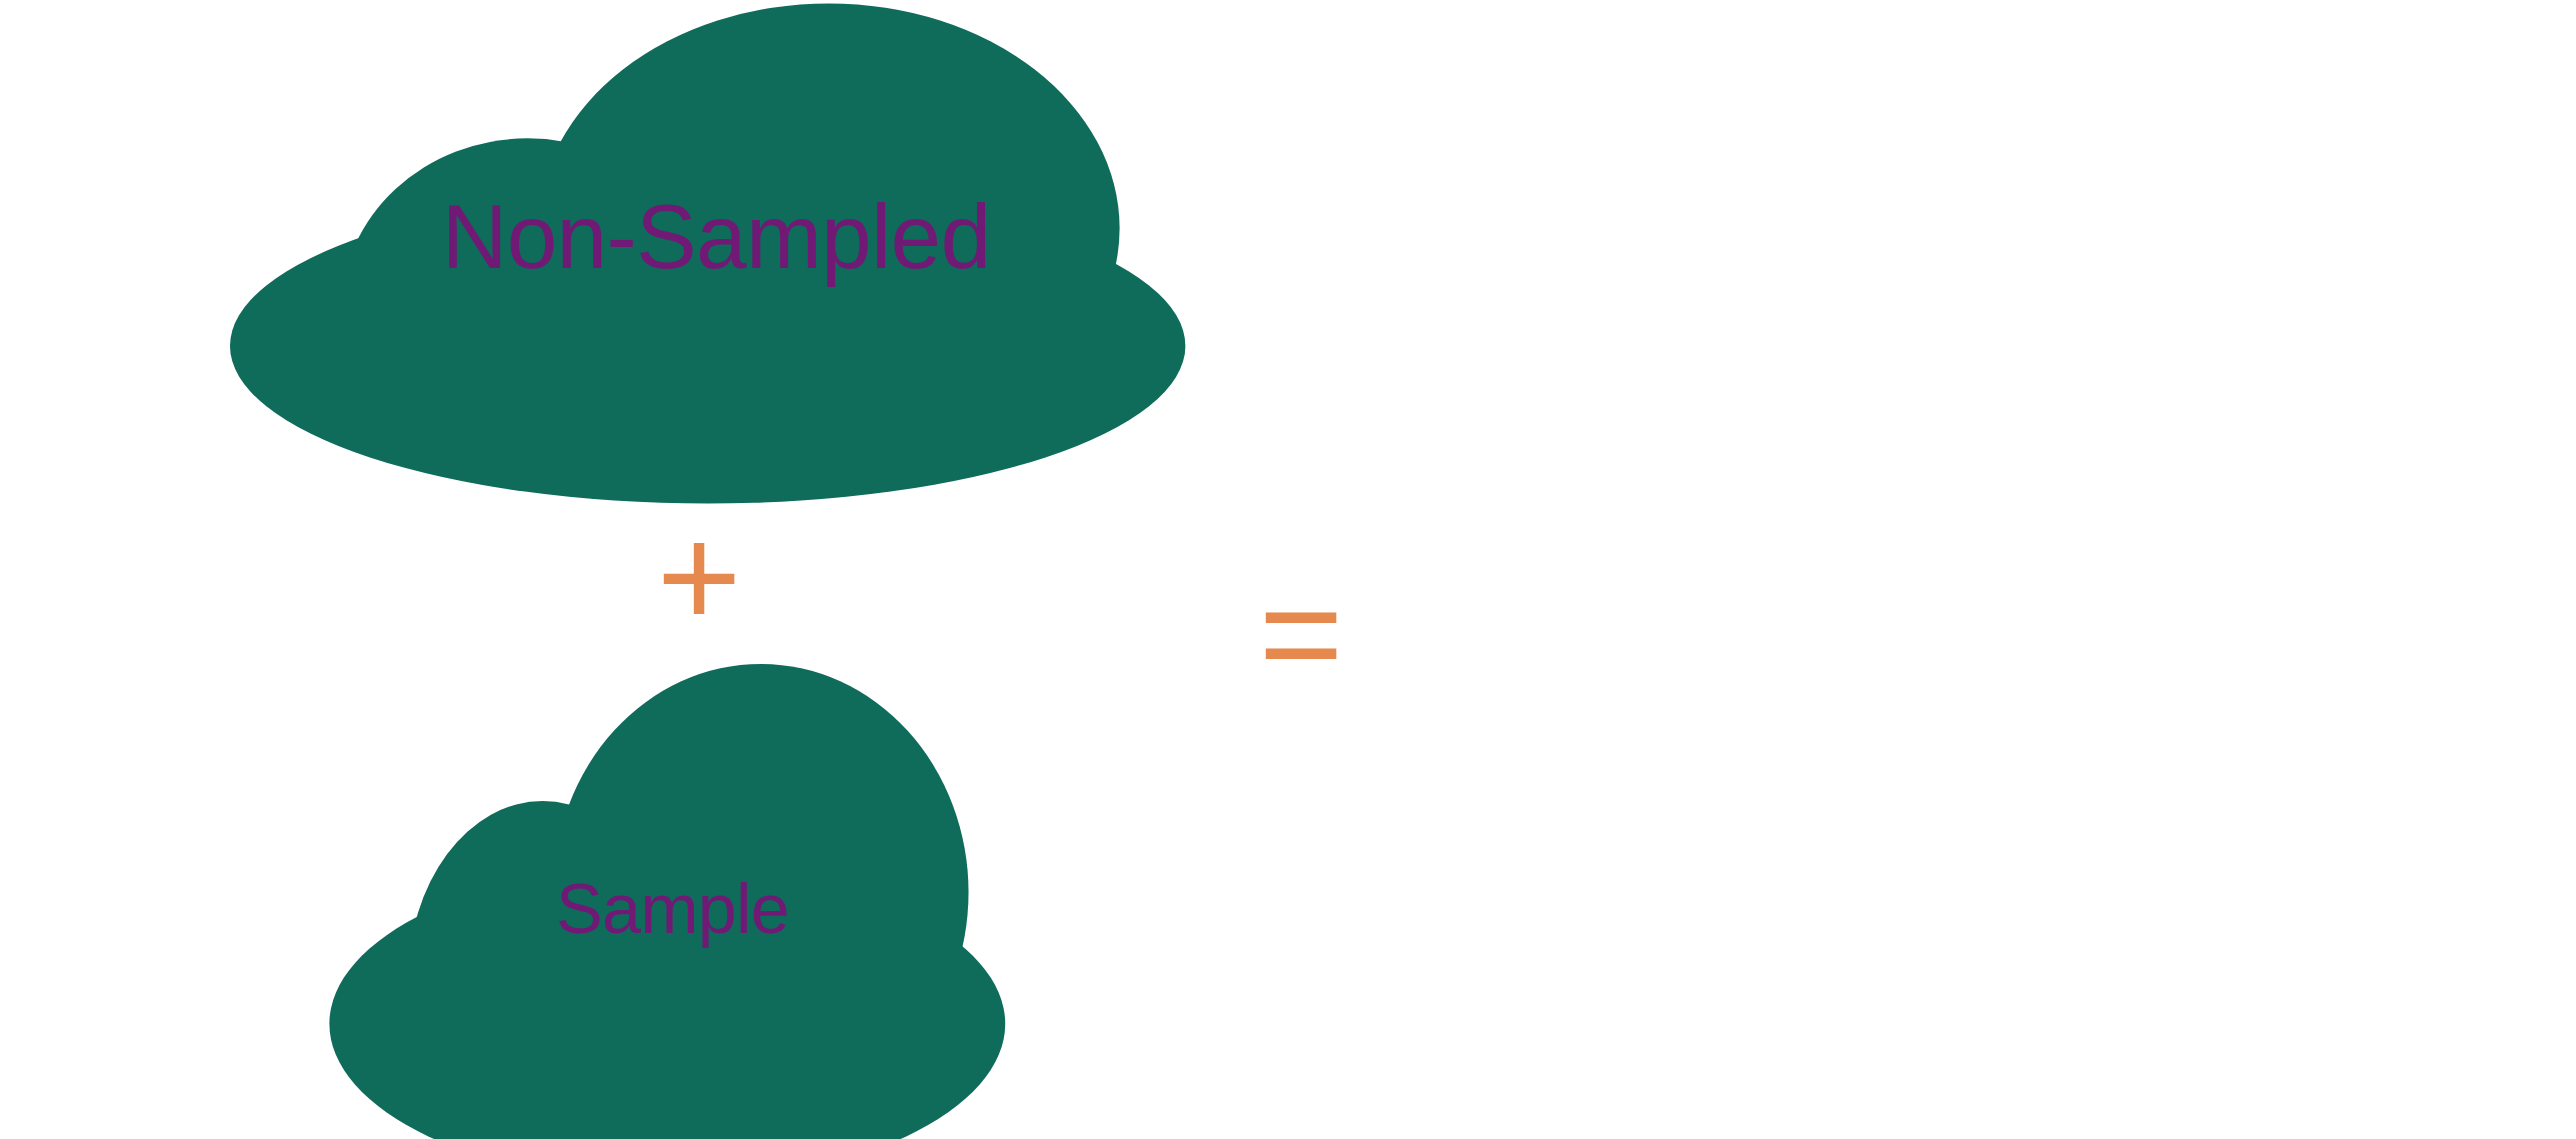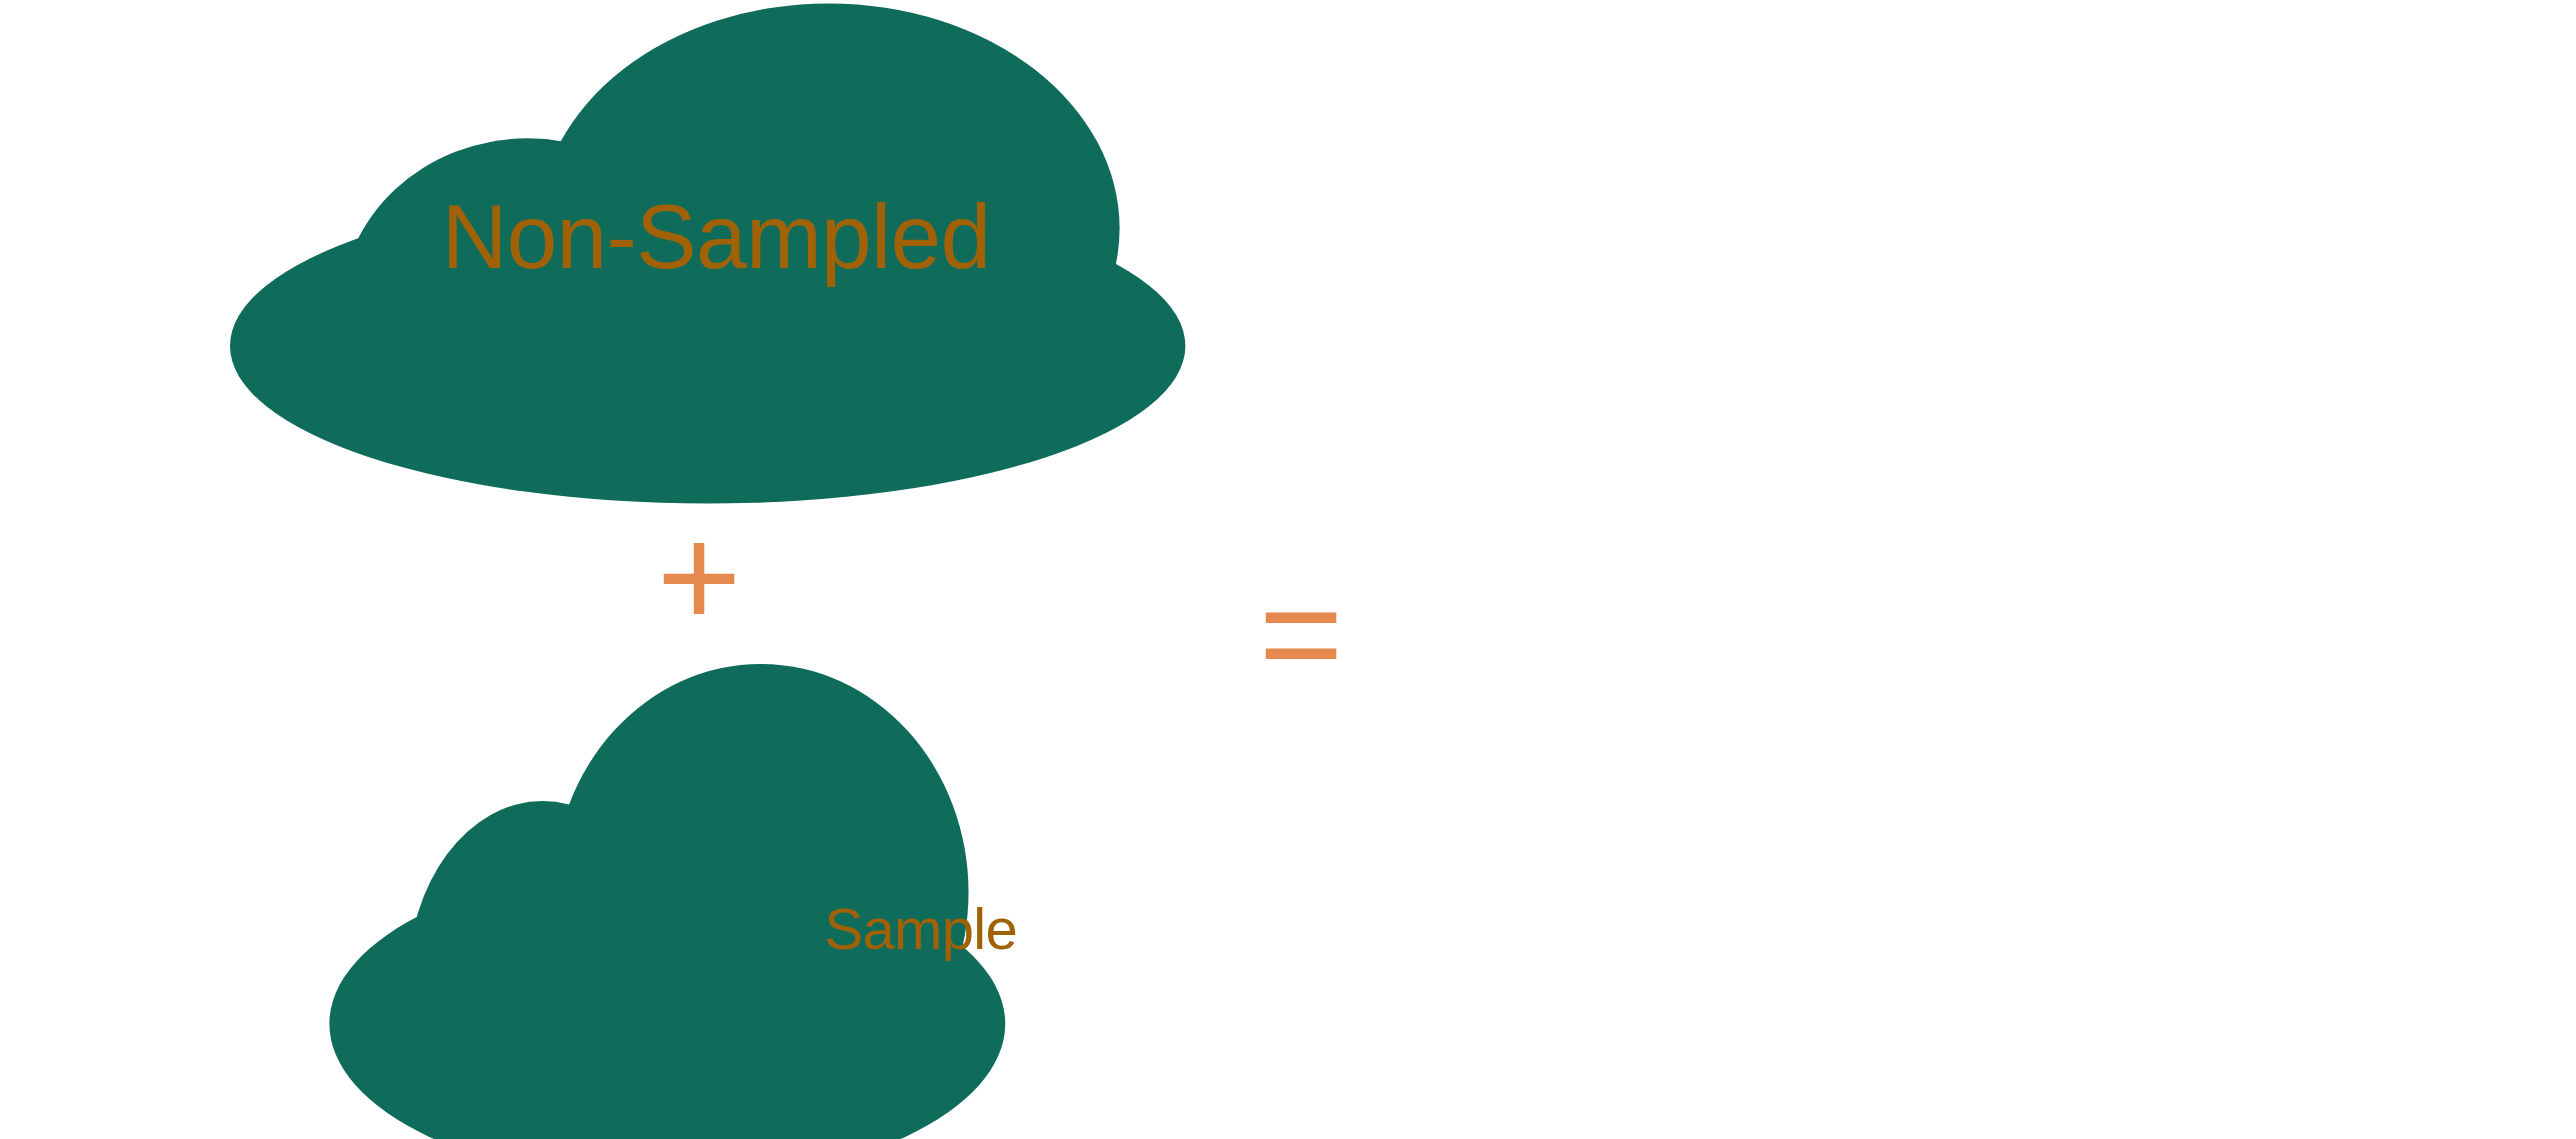--- a/index.html
+++ b/index.html
@@ -24,21 +24,21 @@
     display: block;
     width: 100%;
     height: 100%;
     overflow: visible;
   }
   .cloud-label {
     position: absolute;
     left: 0;
     right: 0;
     text-align: center;
-    color: #a16207;
+    color: #701a75;
     font-family: "Liberation Sans Narrow", "Liberation Sans", "DejaVu Sans", sans-serif;
     font-weight: 400;
     white-space: pre-line;
     letter-spacing: -0.7px;
     pointer-events: none;
   }
 
   
   #cloud-non-sampled {
     left: 230px;
@@ -53,24 +53,23 @@
   }
 
   
   #cloud-sample {
     left: 328px;
     top: 657px;
     width: 689px;
     height: 526px;
   }
   #cloud-sample .cloud-label {
-    top: 220px;
-    font-size: 58px;
+    top: 200px;
+    font-size: 70px;
     line-height: 104px;
-    text-align: right;
   }
 
   
   #cloud-population {
     left: 1490px;
     top: 174px;
     width: 993px;
     height: 720px;
   }
   #cloud-population .cloud-label {

